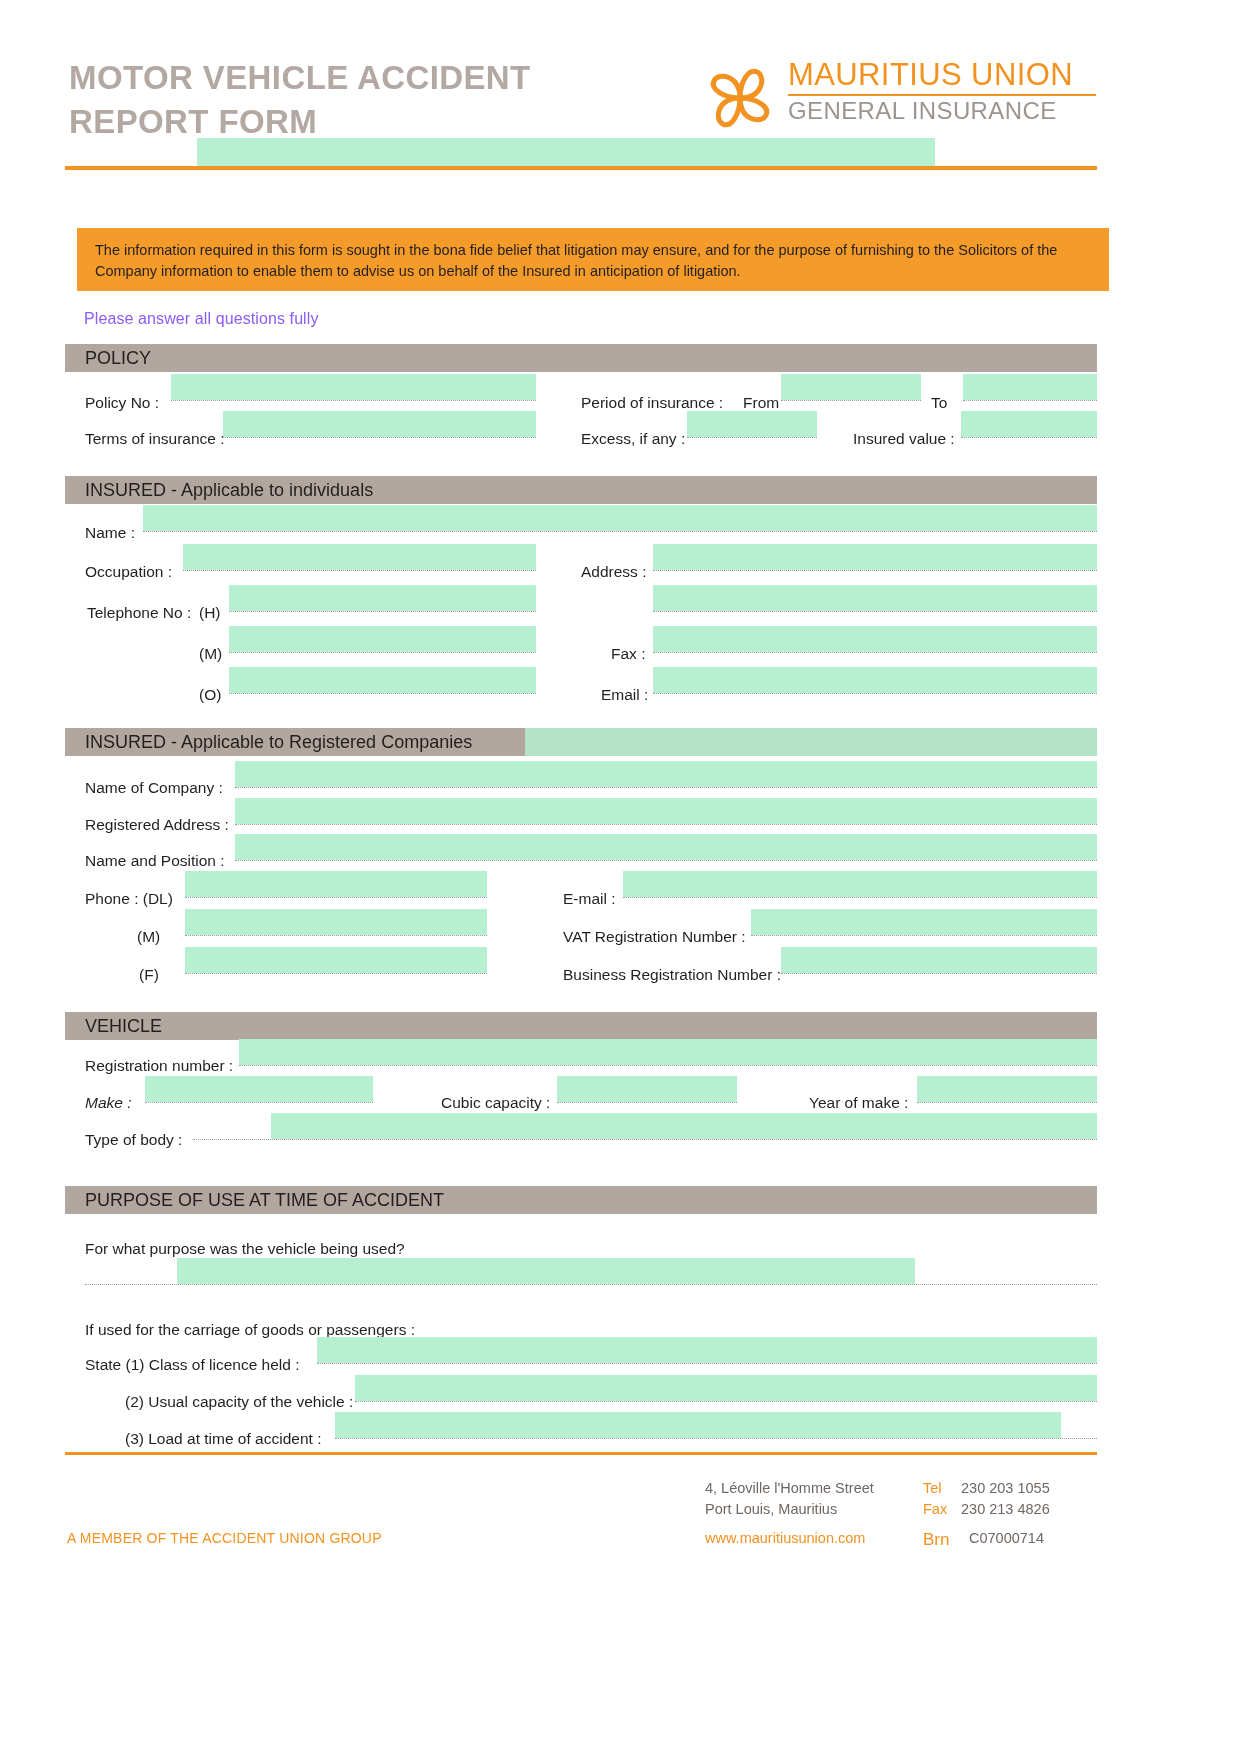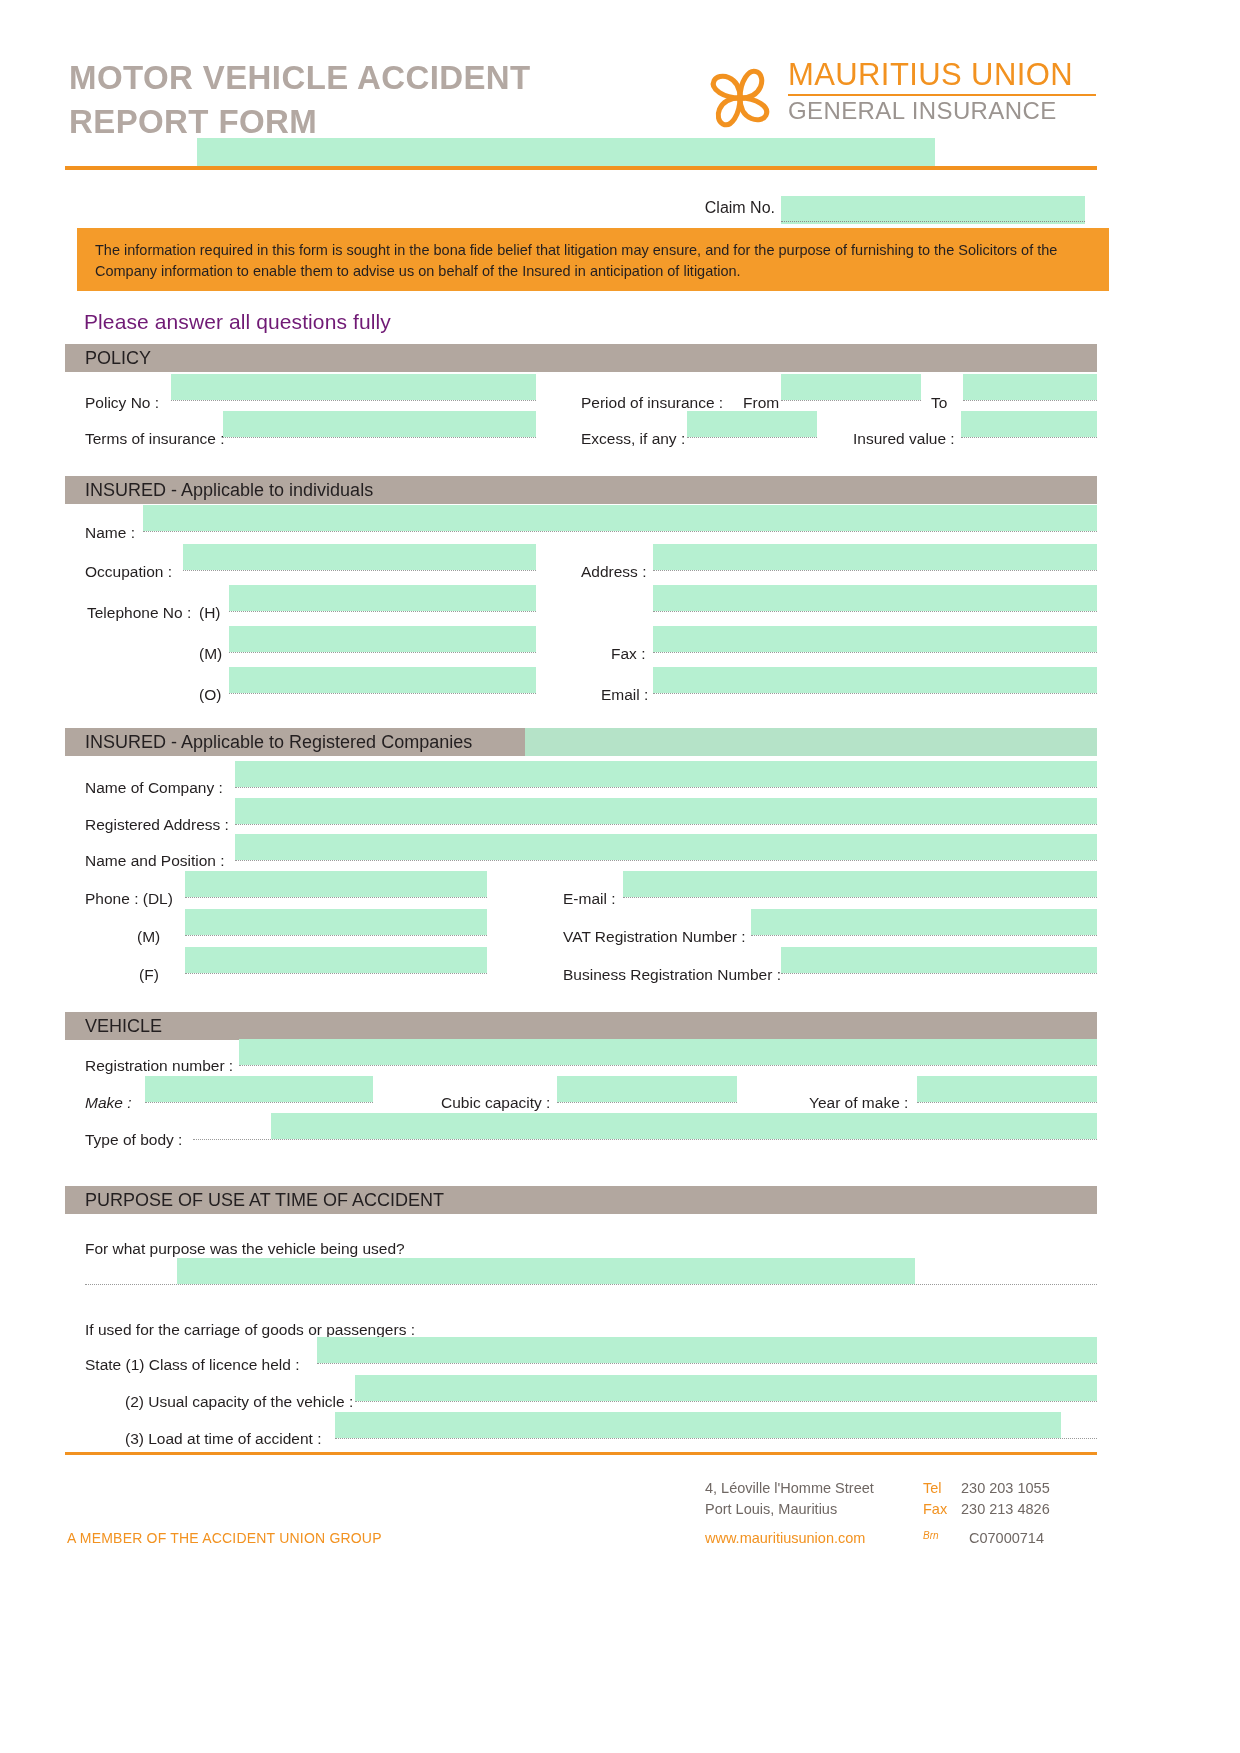--- a/index.html
+++ b/index.html
@@ -60,21 +60,21 @@
     position: absolute; left: 52px; top: 228px; width: 1032px; height: 63px;
     background: #f49b2a; padding: 12px 18px 0 18px;
   }
   .notice p {
     font-size: 14.5px; line-height: 1.45; color: #231f20;
   }
 
   
   .please {
     position: absolute; left: 59px; top: 310px;
-    font-size: 21px; color: #701a75; letter-spacing: 0.1px;
+    font-size: 16px; color: #8b5cf6; letter-spacing: 0.1px;
   }
 
   
   .secbar {
     position: absolute; left: 40px; width: 1032px; height: 28px;
     background: #b2a79f;
   }
   .secbar .lbl {
     position: absolute; left: 20px; top: 4px;
     font-size: 18px; color: #231f20; white-space: nowrap;
@@ -115,21 +115,21 @@
   .f-member {
     position: absolute; left: 42px; top: 60px;
     font-size: 14px; color: #f29220; letter-spacing: 0.2px; white-space: nowrap;
   }
   .f-web {
     position: absolute; left: 680px; top: 60px;
     font-size: 14.5px; color: #f29220;
   }
   .f-brn-lbl {
     position: absolute; left: 898px; top: 60px;
-    font-size: 10px; color: #f29220; font-style: italic;
+    font-size: 17px; color: #f29220;
   }
   .f-brn-val {
     position: absolute; left: 944px; top: 60px;
     font-size: 14.5px; color: #6f6763;
   }
 </style>
 </head>
 <body>
 
 <div class="page">
@@ -152,27 +152,20 @@
       </svg>
       <div class="logo-text">
         <div class="logo-line1">MAURITIUS UNION</div>
         <div class="logo-rule"></div>
         <div class="logo-line2">GENERAL INSURANCE</div>
       </div>
     </div>
     <div class="header-rule"></div>
   </div>
 
-  <div class="claim-row">
-    <span class="claim-label">Claim No.</span>
-    <div class="claim-field">
-      <span></span>
-      <div class="dots"></div>
-    </div>
-  </div>
 
   <div class="notice">
     <p>The information required in this form is sought in the bona fide belief that litigation may ensure, and for the purpose of furnishing to the Solicitors of the Company information to enable them to advise us on behalf of the Insured in anticipation of litigation.</p>
   </div>
 
   <div class="please">Please answer all questions fully</div>
 
   <div class="secbar" style="top:344px;">
     <span class="lbl">POLICY</span>
   </div>

